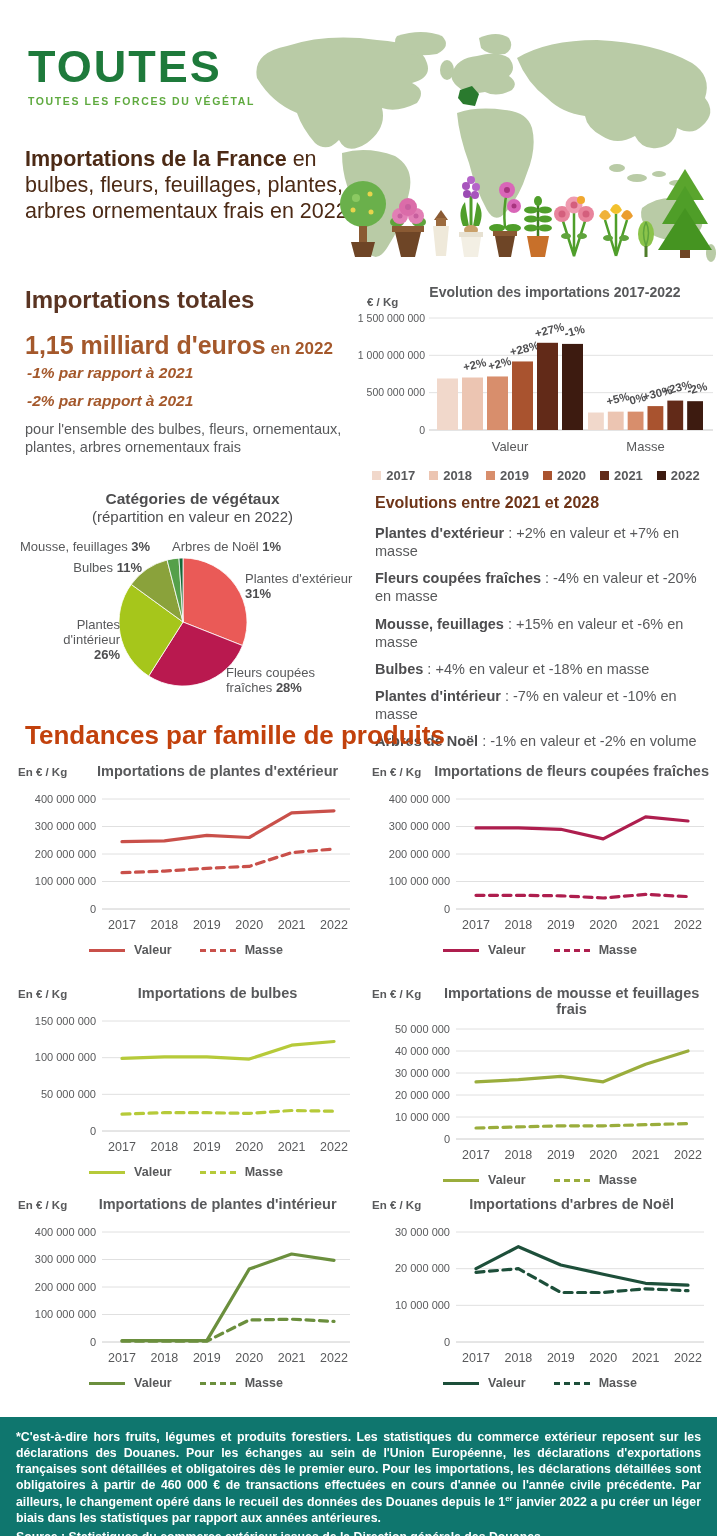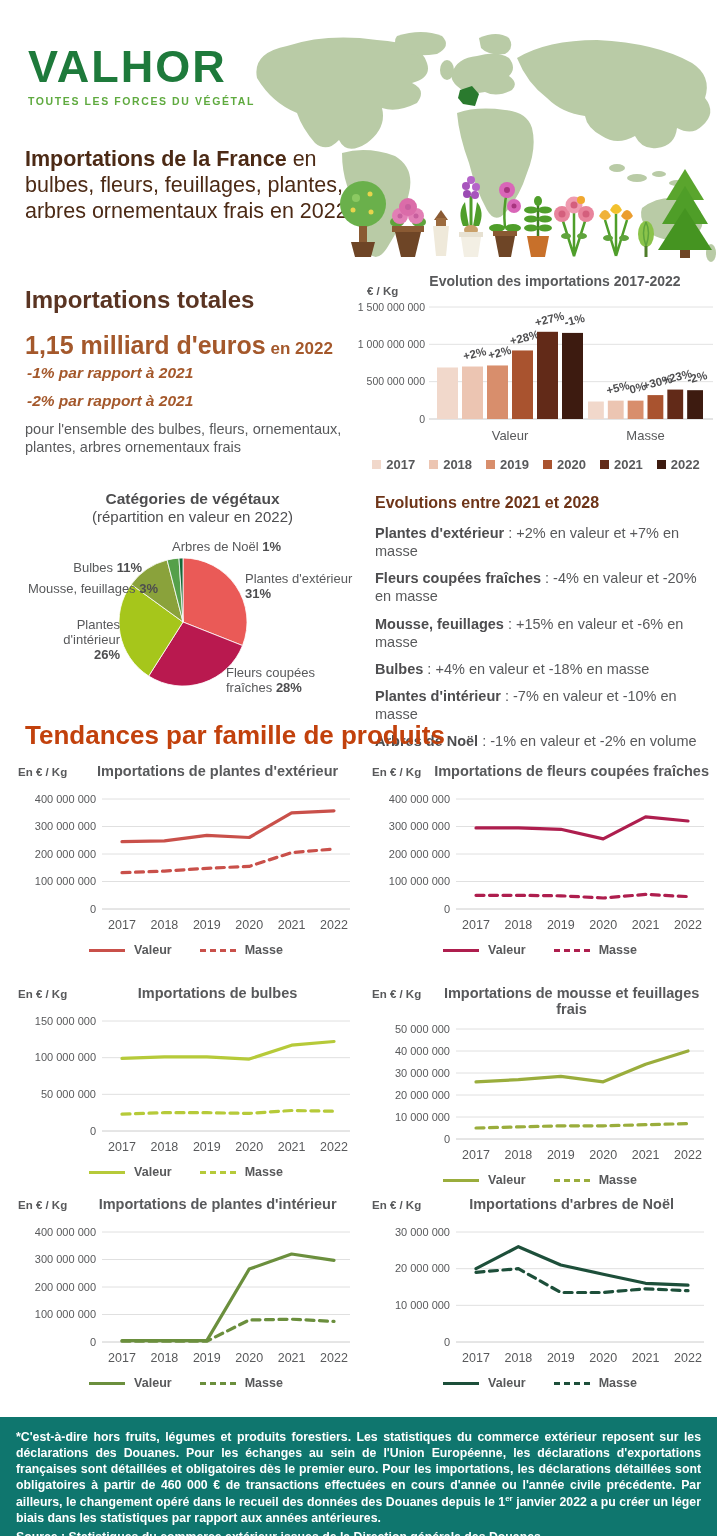--- a/index.html
+++ b/index.html
@@ -15,34 +15,34 @@
   #plants-row{position:absolute;left:338px;top:160px;width:376px;height:98px;
               display:flex;align-items:flex-end;justify-content:space-between;}
   
   #totals{position:absolute;left:25px;top:286px;width:332px;}
   #totals h2{margin:0 0 18px 0;font-size:24px;font-weight:800;color:#5a3422;}
   .stat-line{font-size:25px;font-weight:800;color:#a4582b;line-height:1.1;}
   .stat-line .suffix{font-size:17px;}
   .stat-change{font-size:15.5px;font-weight:700;font-style:italic;color:#a4582b;margin:4px 0 10px 2px;}
   #totals .scope{font-size:14.5px;color:#58595b;line-height:1.3;margin-top:2px;}
   
-  #bar-card{position:absolute;left:355px;top:273px;width:362px;}
+  #bar-card{position:absolute;left:355px;top:284px;width:362px;}
   #bar-card .bc-title{text-align:center;font-size:14px;font-weight:600;color:#58595b;margin-left:50px;width:300px;}
   #bar-card .bc-unit{position:absolute;left:12px;top:12px;font-size:11.5px;font-weight:600;color:#58595b;}
   .bar-legend{display:flex;justify-content:center;gap:14px;margin-top:6px;}
   .bar-legend .bli{display:flex;align-items:center;gap:5px;font-size:13px;font-weight:600;color:#58595b;}
   .bar-legend .sw{width:9px;height:9px;display:inline-block;}
   
   #pie-sec{position:absolute;left:20px;top:490px;width:345px;height:228px;}
   #pie-sec .pie-title{text-align:center;font-size:15.5px;font-weight:700;color:#4d4d4f;}
   #pie-sec .pie-sub{text-align:center;font-size:15px;color:#4d4d4f;}
   #pie-svg{position:absolute;left:98px;top:67px;}
   .pl{position:absolute;font-size:13px;color:#58595b;line-height:1.15;}
   .pl b{font-weight:700;color:#4d4d4f;}
-  .pl-mousse{left:0;top:50px;width:146px;text-align:center;margin-top:42px;}
+  .pl-mousse{left:0;top:50px;width:146px;text-align:left;}
   .pl-arbres{left:152px;top:50px;}
   .pl-bulbes{left:0;top:71px;width:122px;text-align:right;}
   .pl-ext{left:225px;top:82px;}
   .pl-int{left:0;top:128px;width:100px;text-align:right;}
   .pl-fleurs{left:206px;top:176px;width:112px;}
   
   #evolutions{position:absolute;left:375px;top:494px;width:334px;}
   #evolutions h3{margin:0 0 12px 0;font-size:16px;font-weight:800;color:#6e3418;}
   .evo-item{font-size:14.5px;line-height:1.25;margin-bottom:9px;color:#58595b;}
   .evo-item b{color:#4d4d4f;font-weight:700;}
@@ -89,21 +89,21 @@
         <ellipse cx="390" cy="150" rx="10" ry="4"></ellipse>
       <ellipse cx="412" cy="146" rx="7" ry="3"></ellipse>
         <ellipse cx="430" cy="155" rx="8" ry="3"></ellipse>
       <path d="M395,180 Q415,165 440,172 Q458,180 455,198 Q450,212 428,212 Q405,212 398,198 Q392,188 395,180 Z"></path>
       <ellipse cx="464" cy="225" rx="5" ry="9"></ellipse>
     </g>
     <path d="M213,62 L225,58 L232,66 L228,78 L216,76 L211,70 Z" fill="#2a7a2e"></path>
   </svg>
 
   <div id="logo">
-    <div class="word">VALHOR</div>
+    <div class="word">TOUTES</div>
     <div class="tag">TOUTES LES FORCES DU VÉGÉTAL</div>
   </div>
 
   <div id="main-title">
     <span class="b">Importations de la France</span><span> en bulbes, fleurs, feuillages, plantes, arbres ornementaux frais en 2022*</span>
   </div>
 
   <div id="plants-row">
     <svg width="50" height="82" viewBox="0 0 50 82">
       <circle cx="25" cy="28" r="23" fill="#6ab04b"></circle>

